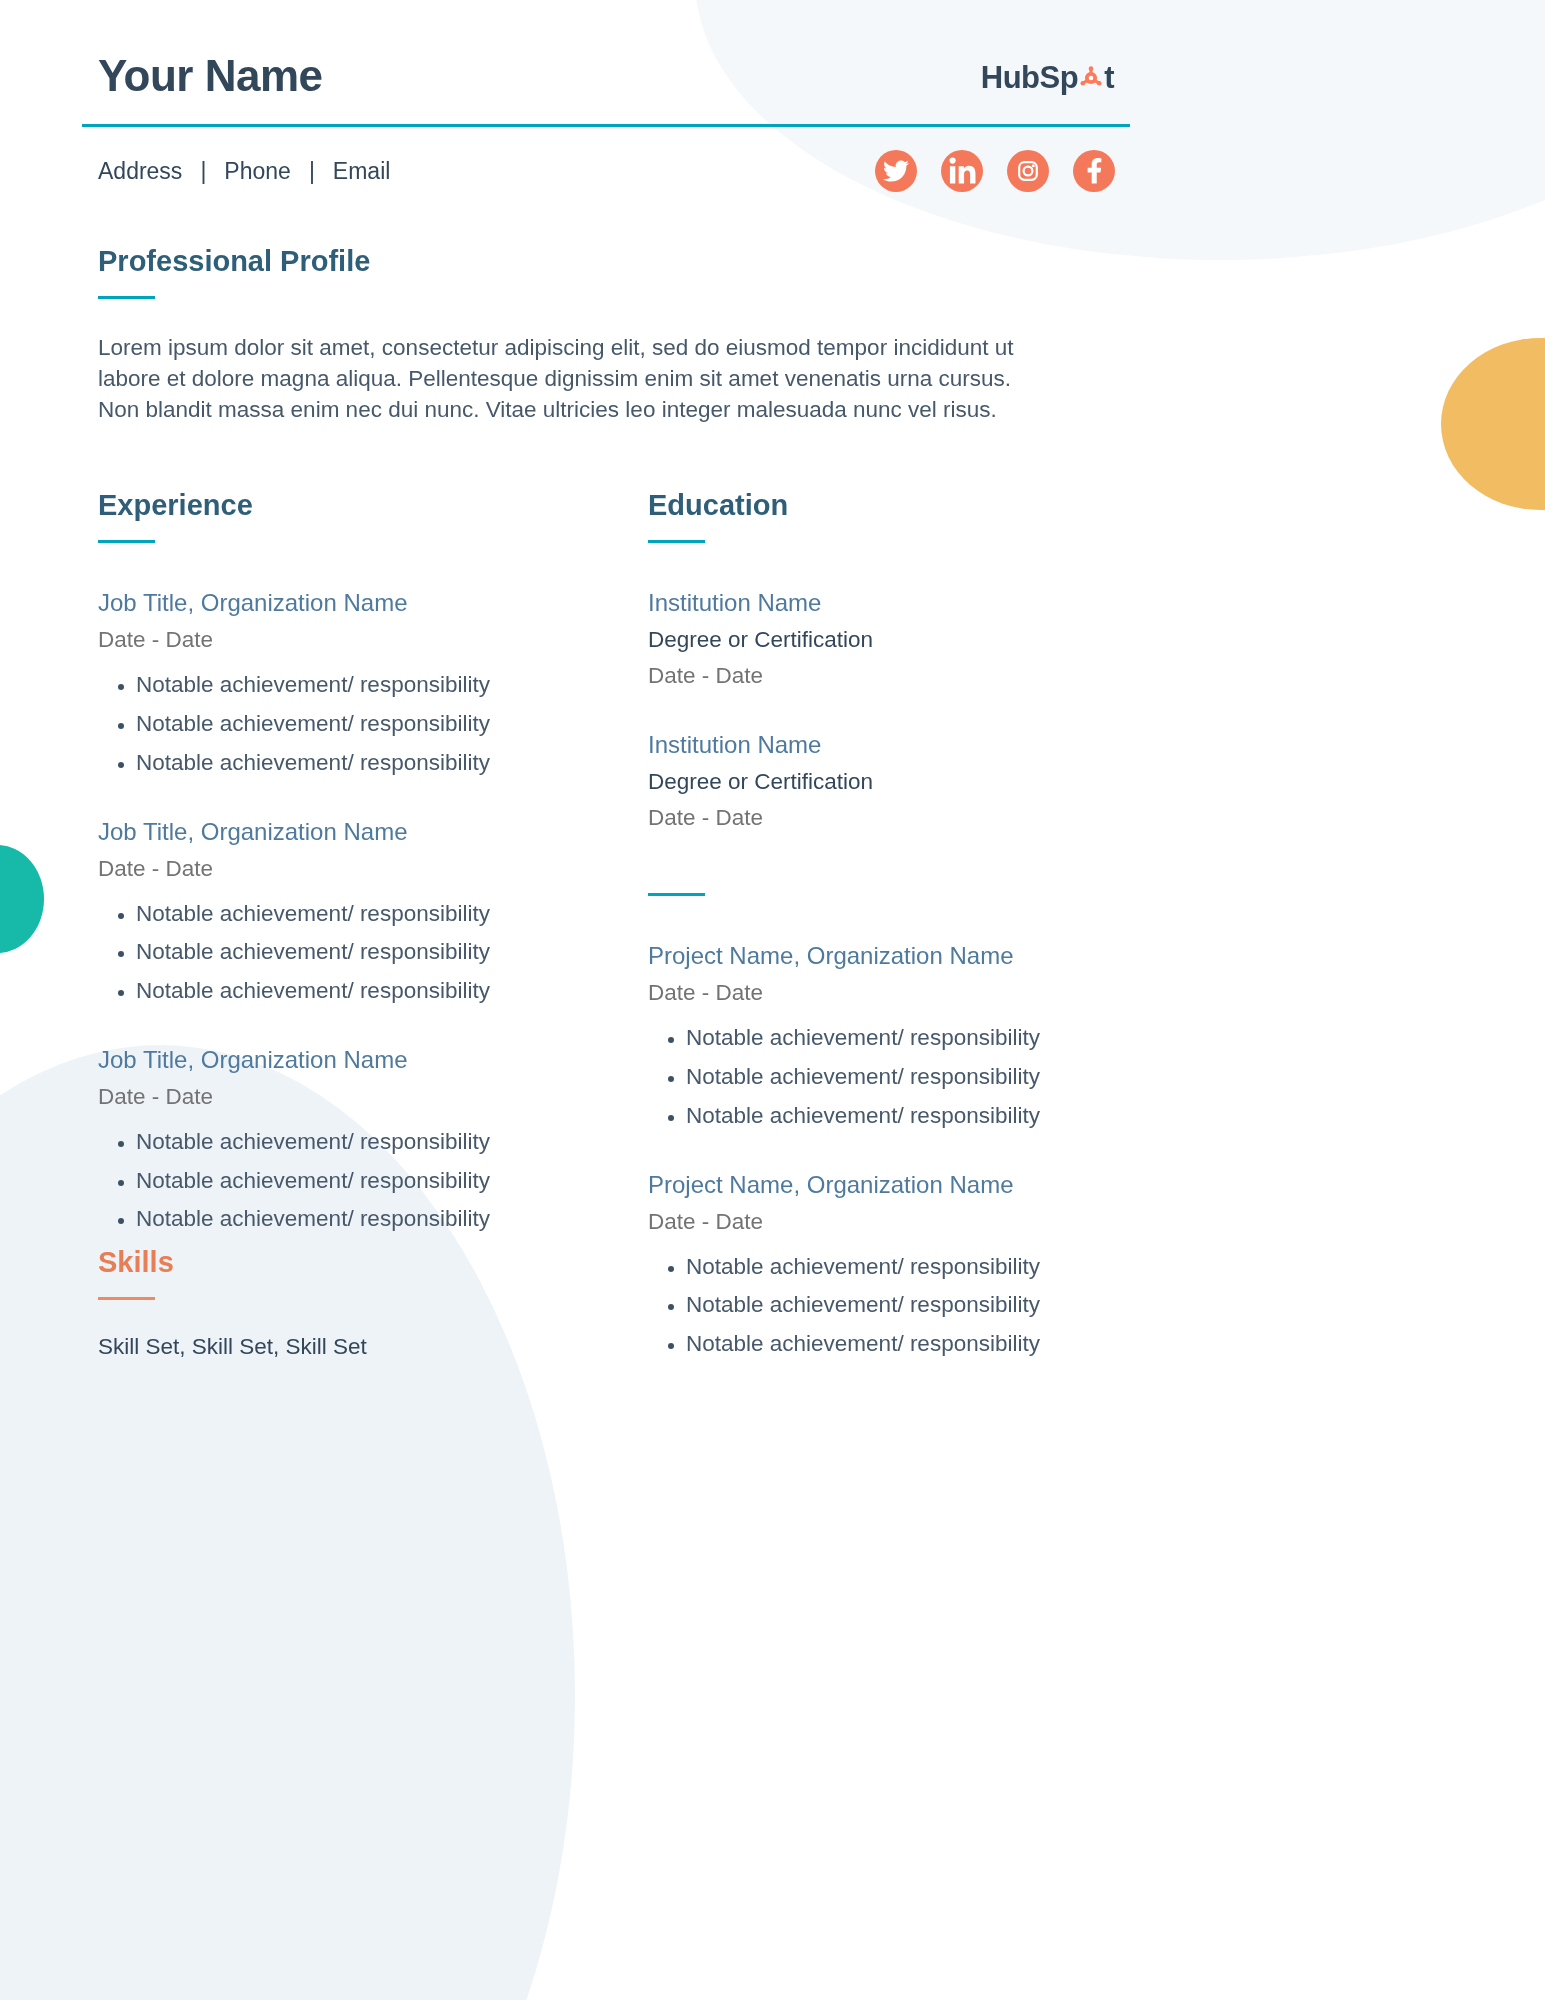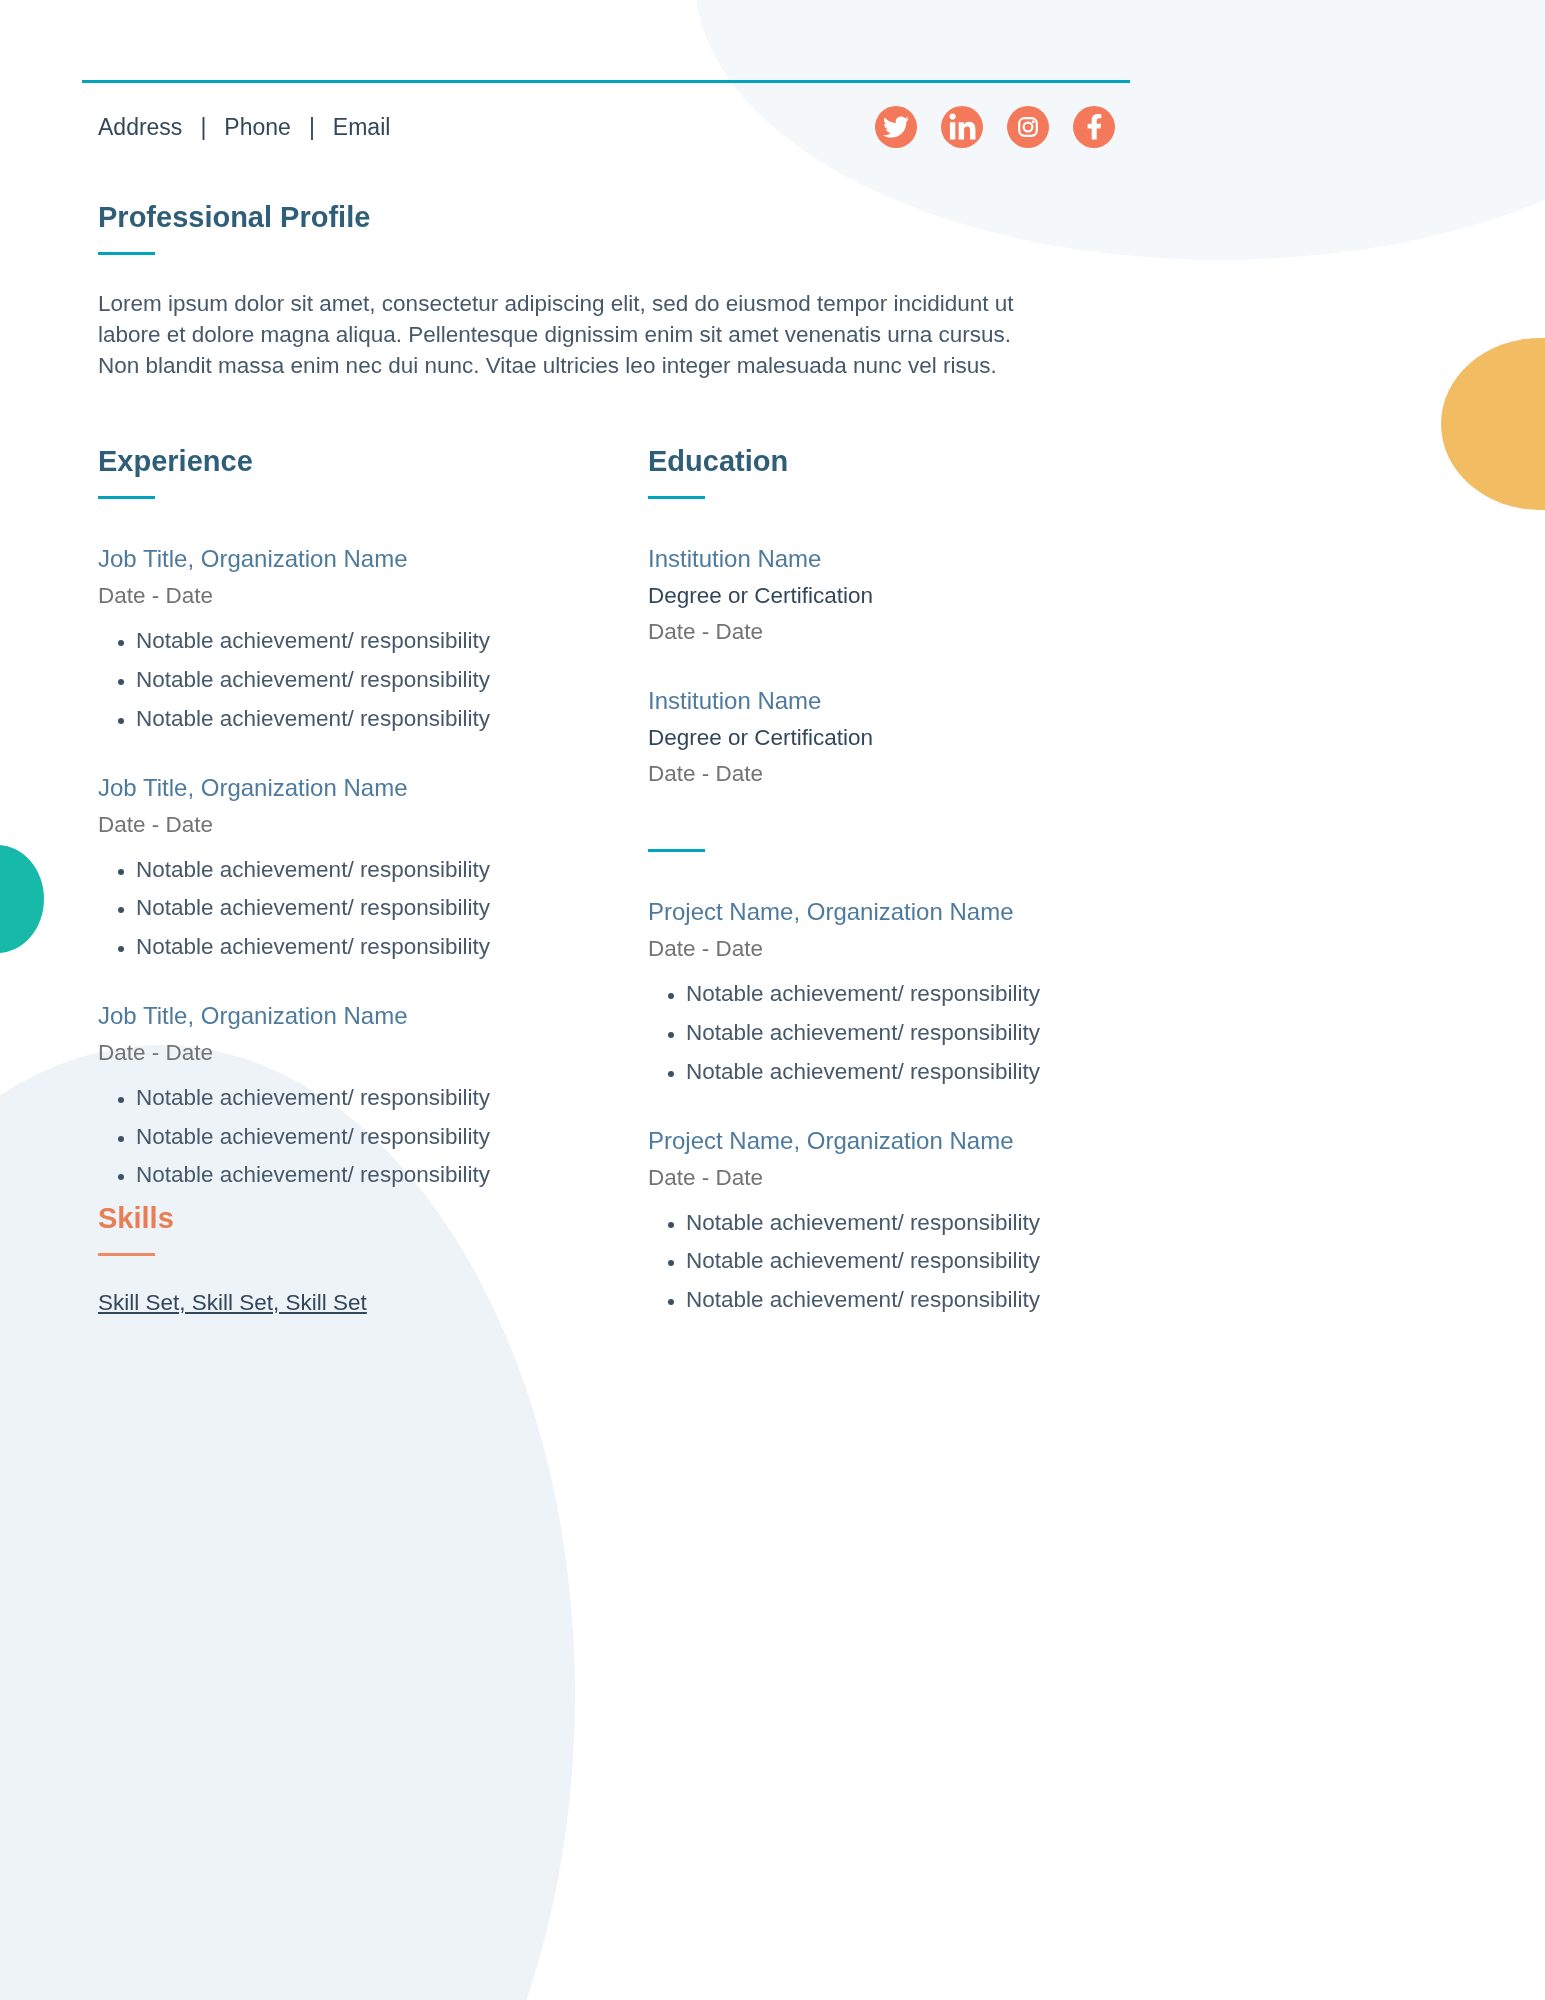--- a/index.html
+++ b/index.html
@@ -38,35 +38,56 @@
   .entry-title { font-size: 24px; font-weight: normal; color: #4e7a9e; }
   .entry-dates { font-size: 22.5px; color: #737373; margin-top: 10px; }
   .entry-degree { font-size: 22.5px; color: #33475b; margin-top: 10px; }
   .entry { margin-top: 46px; }
   .entry + .entry { margin-top: 42px; }
   ul.bullets { margin-top: 20px; padding-left: 38px; list-style: disc; }
   ul.bullets li { font-size: 22.5px; line-height: 1.1; color: #46586a; margin-bottom: 14px; }
   ul.bullets li::marker { color: #3c5164; font-size: 0.85em; }
   .skills { }
   .skills-heading { font-size: 29px; font-weight: bold; color: #e87e55; }
-  .skills-text { margin-top: 34px; font-size: 22.5px; color: #33475b; text-decoration: underline; }
+  .skills-text { margin-top: 34px; font-size: 22.5px; color: #33475b; }
   .projects { margin-top: 62px; }
 </style>
 </head>
 <body>
 
 <div class="page">
 
   <div class="blob blob-top-right"></div>
   <div class="blob blob-yellow"></div>
   <div class="blob blob-teal"></div>
   <div class="blob blob-bottom-left"></div>
 
   <div class="content">
 
+    <div class="header-row">
+      <h1 class="name">Your Name</h1>
+      <div class="logo">
+        <span>HubSp</span>
+        <span>
+          <svg width="28" height="28" viewBox="0 0 24 24" style="vertical-align:-4px">
+            <g stroke="#ff7a59" stroke-width="2.6" stroke-linecap="round">
+              <line x1="12" y1="12" x2="12" y2="4"></line>
+              <line x1="12" y1="12" x2="5" y2="16.5"></line>
+              <line x1="12" y1="12" x2="19" y2="16.5"></line>
+            </g>
+            <circle cx="12" cy="12" r="5.2" fill="#ff7a59"></circle>
+            <circle cx="12" cy="12" r="2" fill="#ffffff"></circle>
+            <circle cx="12" cy="4" r="2" fill="#ff7a59"></circle>
+            <circle cx="5" cy="16.5" r="2" fill="#ff7a59"></circle>
+            <circle cx="19" cy="16.5" r="2" fill="#ff7a59"></circle>
+          </svg>
+        </span>
+        <span>t</span>
+      </div>
+    </div>
 
     <div class="rule"></div>
 
     <div class="contact-row">
       <div class="contact">
         <span>Address</span><span class="sep">|</span><span>Phone</span><span class="sep">|</span><span>Email</span>
       </div>
       <div class="social">
         <span class="icon">
           <svg width="44" height="44" viewBox="0 0 44 44">

